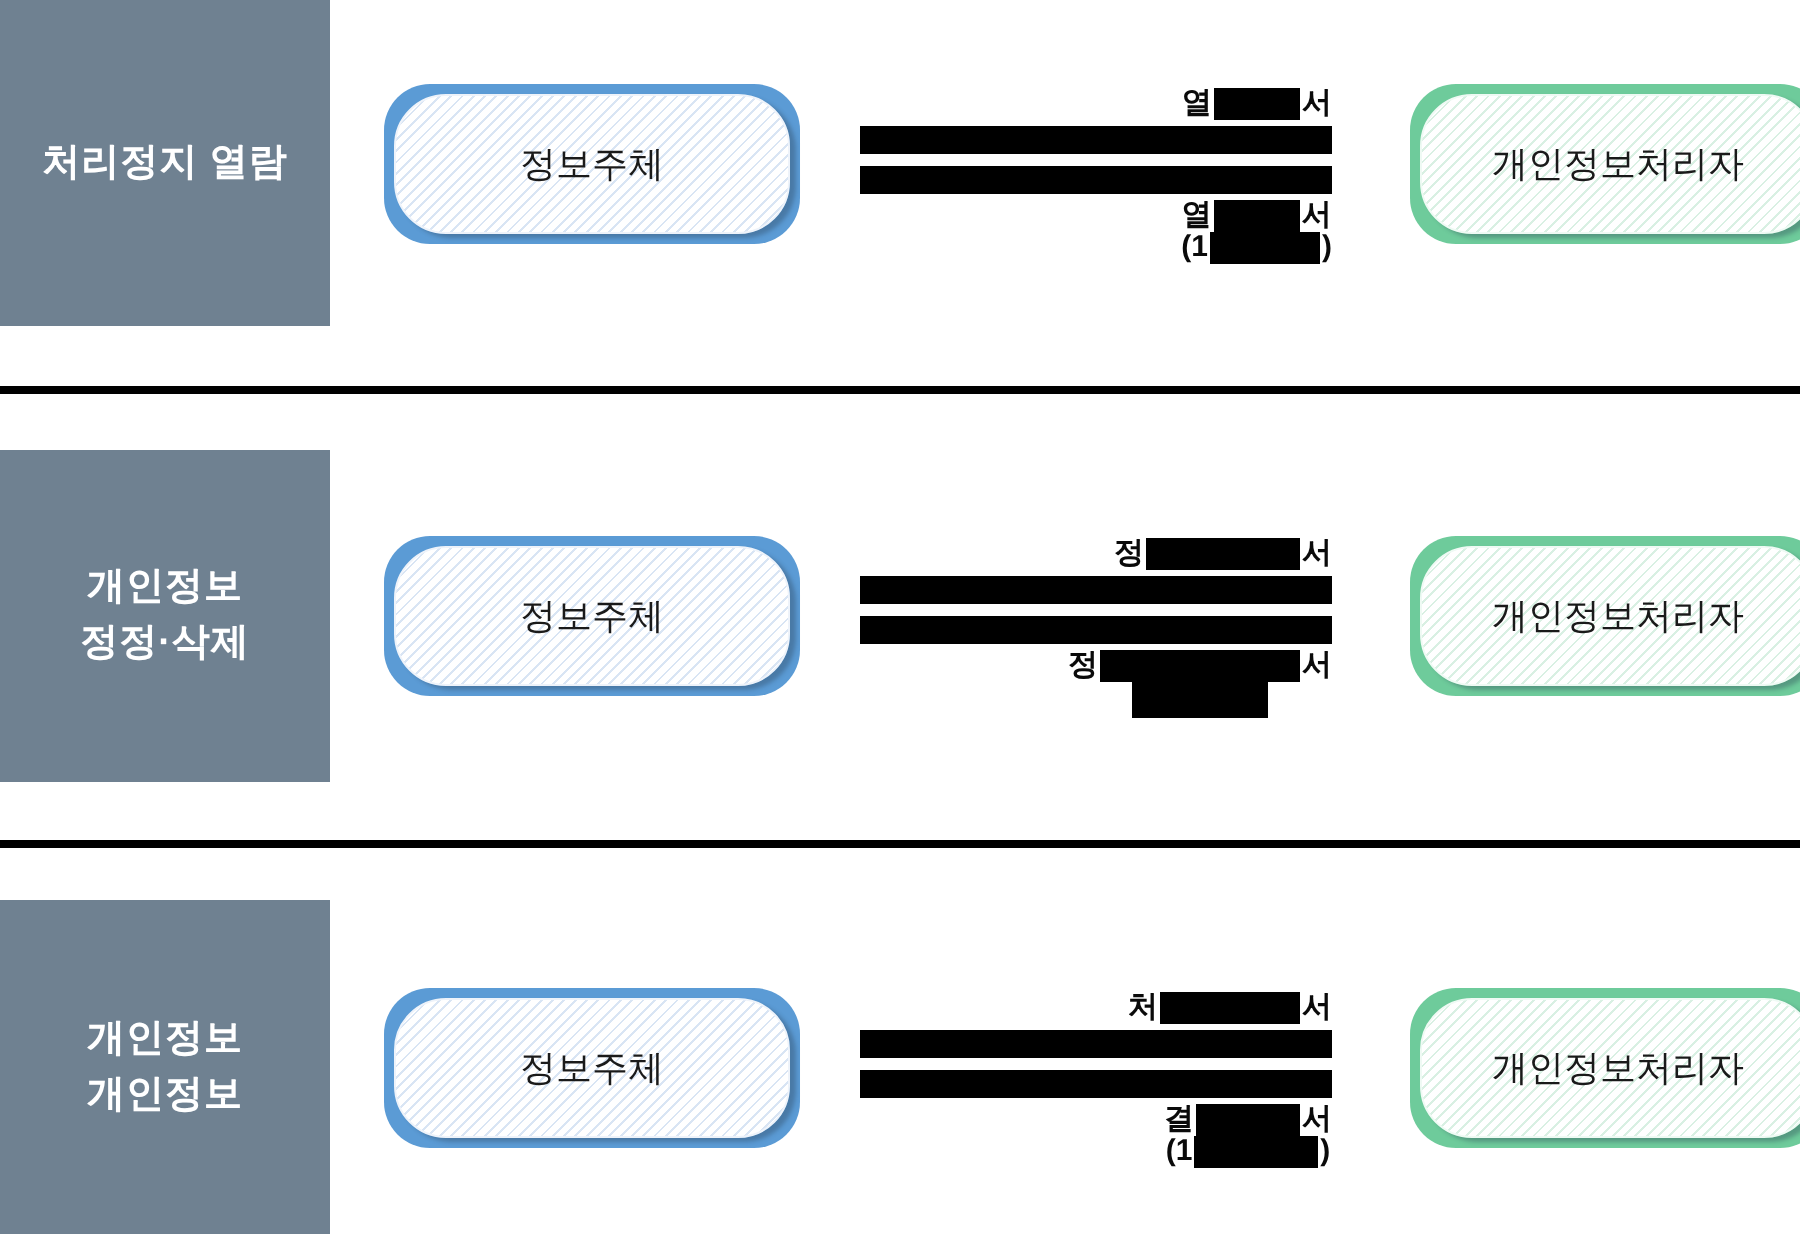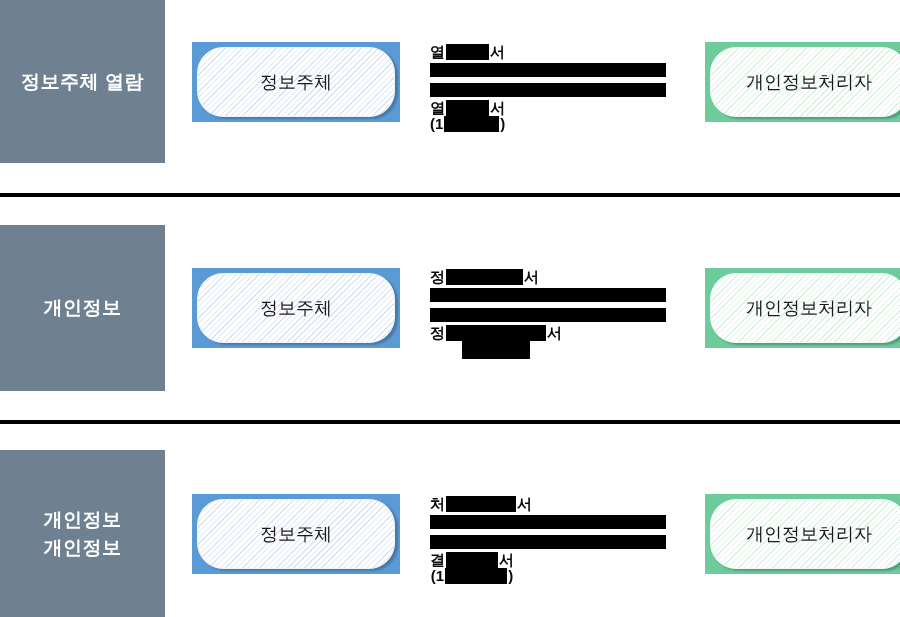--- a/index.html
+++ b/index.html
@@ -17,42 +17,42 @@
   .side-label {
     position:absolute; left:0; top:0; width:165px; height:100%;
     background:#6f8191; color:#ffffff;
     display:flex; flex-direction:column; align-items:center; justify-content:center;
     font-size:19px; font-weight:700; line-height:1.45; text-align:center;
     letter-spacing:0.5px;
   }
 
   .party-box {
     position:absolute; top:50%; transform:translateY(-50%);
-    width:208px; height:80px; padding:5px;
+    width:208px; height:80px; padding:5px;border-radius:23px;
   }
   .party-box.blue  { left:192px; background:#5b9bd5; }
   .party-box.green { left:689px; background:#6ecb9b;margin-left:16px; }
   .party-inner {
     width:100%; height:100%; border-radius:26px;
     display:flex; align-items:center; justify-content:center;
     font-size:18px; font-weight:500; color:#1a1a1a;
     box-shadow:3px 2px 2px rgba(40,60,80,0.35);
   }
   .blue .party-inner {
     background:repeating-linear-gradient(135deg,#ffffff 0px,#ffffff 3px,#d9e5f4 3px,#d9e5f4 4px);
     border:1px solid #eef3fa;
   }
   .green .party-inner {
     background:repeating-linear-gradient(135deg,#ffffff 0px,#ffffff 3px,#d9f0e3 3px,#d9f0e3 4px);
     border:1px solid #effaf4;
   }
 
   .mid {
     position:absolute; left:430px; top:0; width:236px; height:100%;
-    display:flex; flex-direction:column; align-items:flex-start; justify-content:center;
+    display:flex; flex-direction:column; align-items:flex-end; justify-content:center;
     padding-top:12px;
   }
   .mid-label {
     font-size:15px; font-weight:700; color:#0a0a0a;
     line-height:16px; text-align:center; white-space:nowrap;
   }
   .mid-label.top { margin-bottom:3px; }
   .mid-label.bottom { margin-top:3px; }
   .redact {
     display:inline-block; background:#000000; height:16px;
@@ -69,21 +69,21 @@
   .divider.d1 { top:193px; }
   .divider.d2 { top:420px; }
 </style>
 </head>
 <body>
 
 <div class="canvas">
 
   <div class="section sec-access">
     <div class="side-label">
-      <div>정보주체 열람</div>
+      <div>처리정지 열람</div>
       <div></div>
     </div>
     <div class="party-box blue">
       <div class="party-inner">정보주체</div>
     </div>
     <div class="mid">
       <div class="mid-label top">
         <span>열</span><span class="redact" style="width:43px"></span><span>서</span>
       </div>
       <div class="arrow-bar"></div>
@@ -100,20 +100,21 @@
     <div class="party-box green">
       <div class="party-inner">개인정보처리자</div>
     </div>
   </div>
 
   <div class="divider d1"></div>
 
   <div class="section sec-correction">
     <div class="side-label">
       <div>개인정보</div>
+      <div>정정·삭제</div>
     </div>
     <div class="party-box blue">
       <div class="party-inner">정보주체</div>
     </div>
     <div class="mid">
       <div class="mid-label top">
         <span>정</span><span class="redact" style="width:77px"></span><span>서</span>
       </div>
       <div class="arrow-bar"></div>
       <div class="arrow-bar second"></div>

